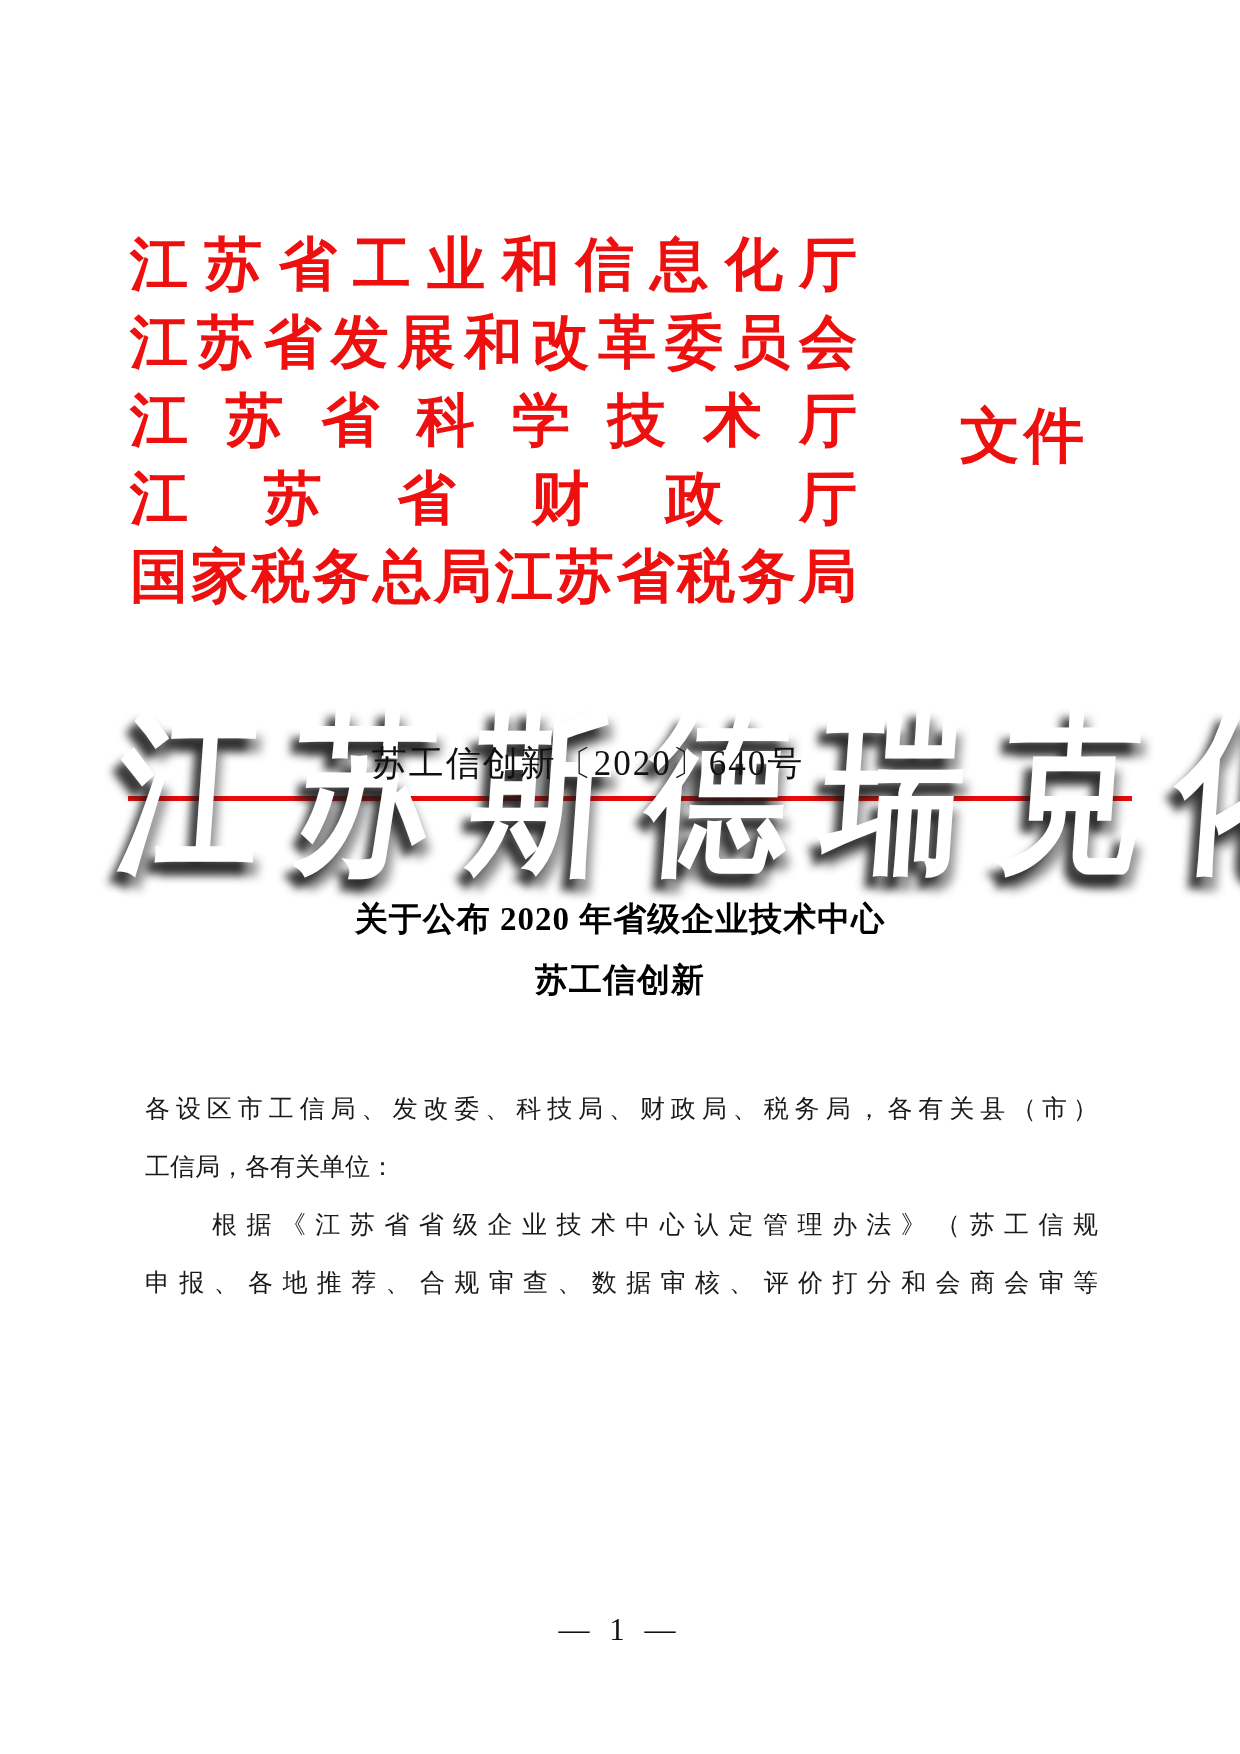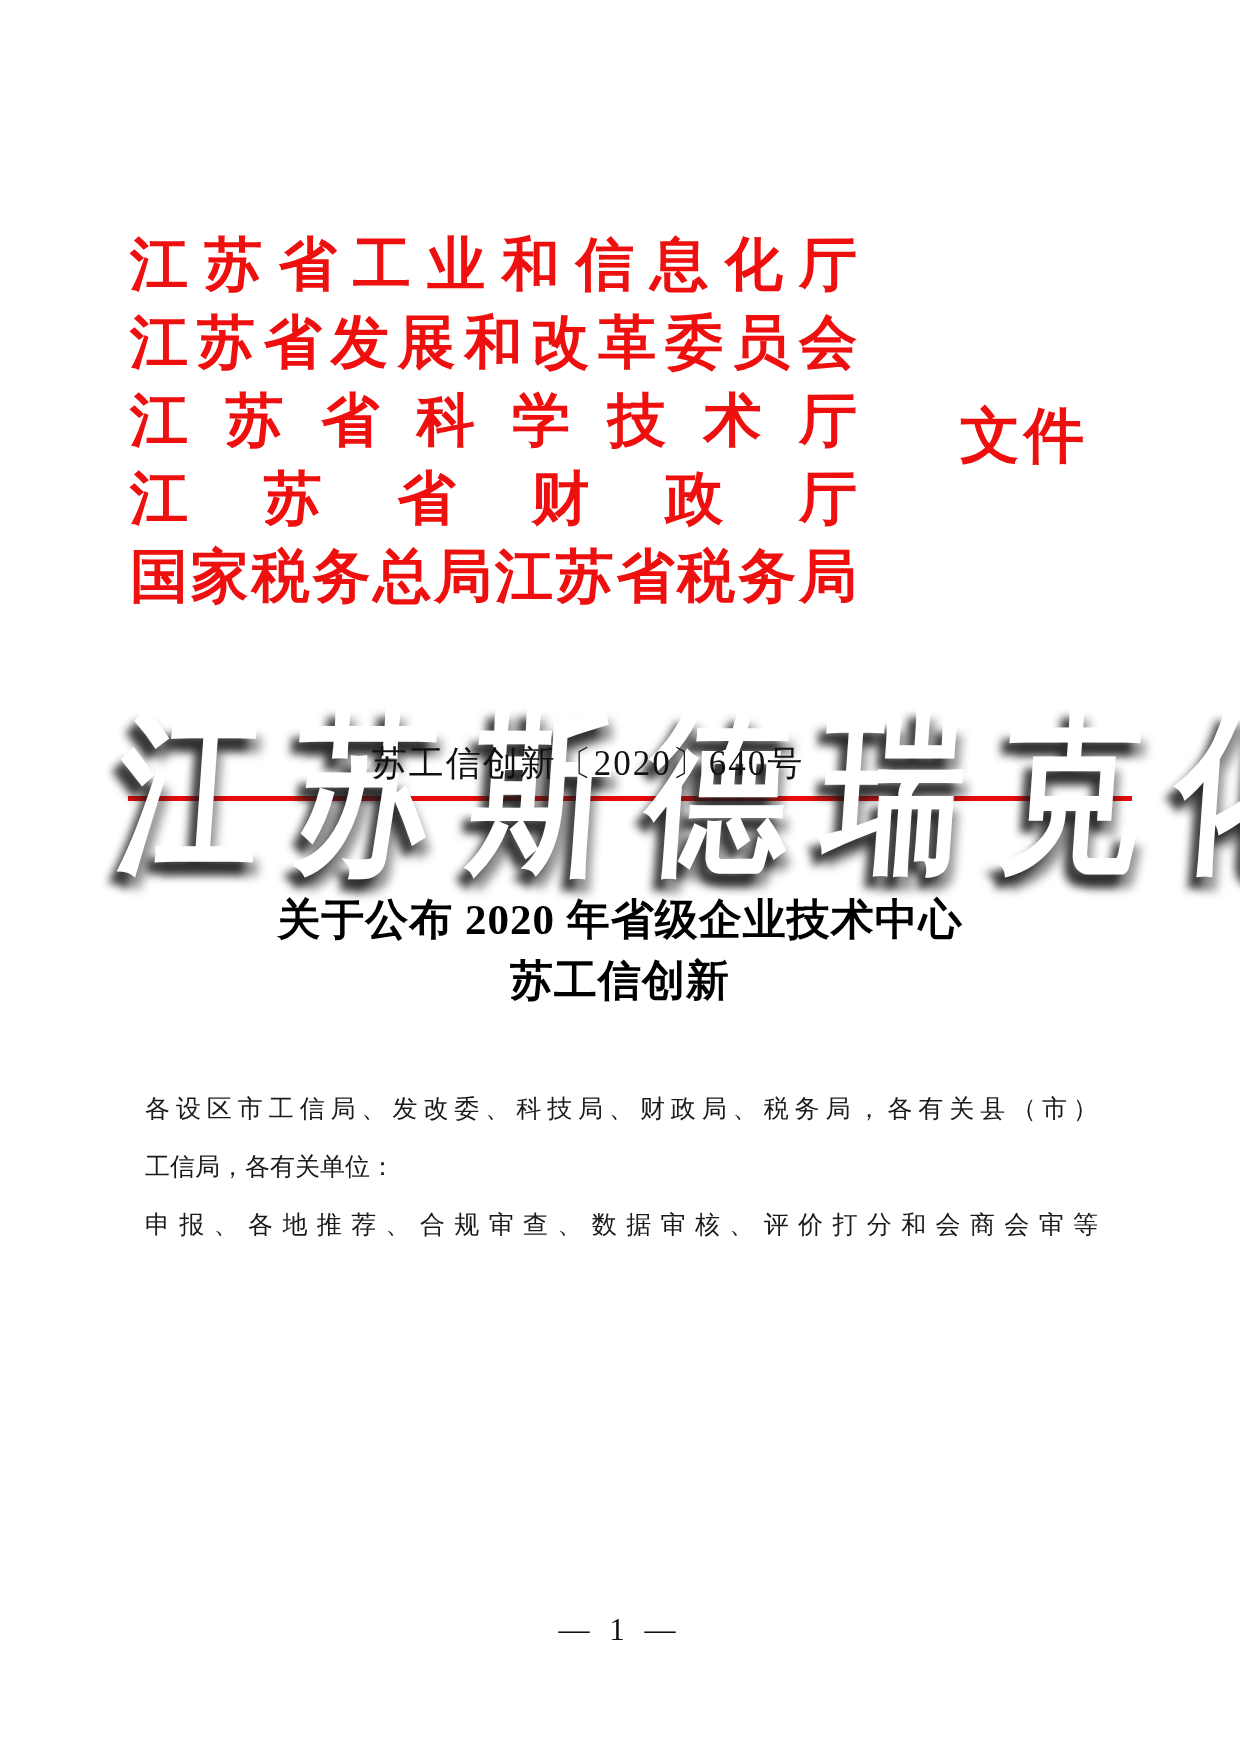--- a/index.html
+++ b/index.html
@@ -67,21 +67,21 @@
     white-space:nowrap;
   }
 
   
   .doc-title{
     position:absolute;left:0;top:889px;width:1240px;
     text-align:center;color:#000;
     font-weight:bold;
     z-index:3;
   }
-  .doc-title .t-line{font-size:43px;line-height:61px;letter-spacing:1px;}
+  .doc-title .t-line{font-size:33px;line-height:61px;letter-spacing:1px;}
 
   
   .body-text{
     position:absolute;left:145px;top:1080px;width:953px;
     font-size:25px;color:#1a1a1a;
     z-index:3;
   }
   .b-line{height:58px;line-height:58px;white-space:nowrap;}
   .b-line.jline{
     white-space:normal;
@@ -180,18 +180,19 @@
     </div>
 
   <div class="doc-title">
     <div class="t-line">关于公布 2020 年省级企业技术中心</div>
     <div class="t-line">苏工信创新</div>
   </div>
 
   <div class="body-text">
     <div class="b-line jline">各设区市工信局、发改委、科技局、财政局、税务局，各有关县（市）</div>
     <div class="b-line">工信局，各有关单位：</div>
+    <div class="b-line jline indent">根据《江苏省省级企业技术中心认定管理办法》（苏工信规</div>
     <div class="b-line jline">申报、各地推荐、合规审查、数据审核、评价打分和会商会审等</div>
   </div>
 
   <div class="page-footer">— 1 —</div>
 
 </div>
 
 </body></html>

